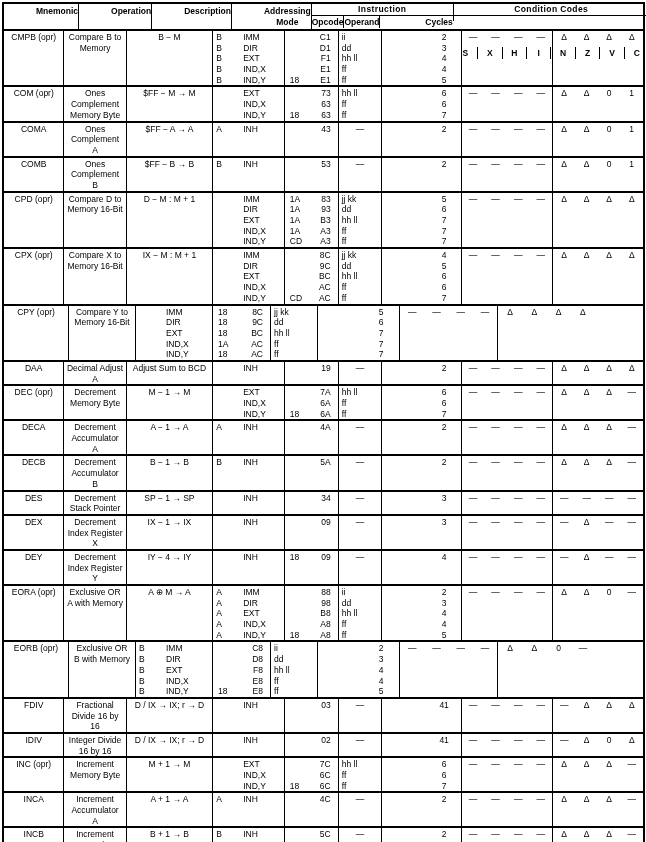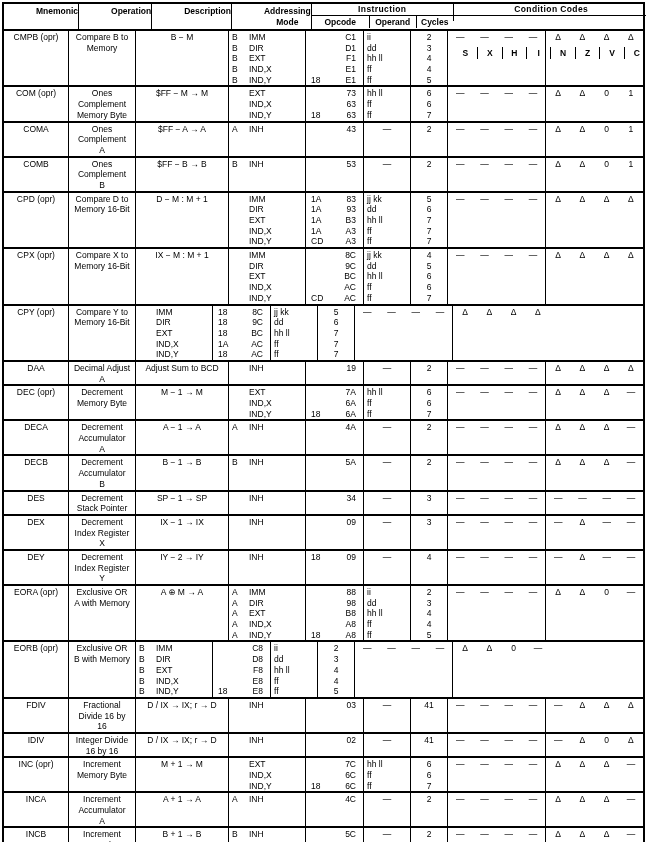--- a/index.html
+++ b/index.html
@@ -18,36 +18,36 @@
   .hsub > div:last-child { border-right:none; }
   .stack { display:block; line-height:11px; }
 
   
   .w-mn  { width:65px; }
   .w-op  { width:67px; }
   .w-de  { width:93px; }
   .w-ad  { width:77px; }
   .w-opc { width:58px; }
   .w-opr { width:47px; }
-  .w-cyc { width:37px; }
+  .w-cyc { width:37px;margin-left:45px; }
   .w-cca { width:98px; }
   .w-ccb { width:97px; }
   .hsub .w-cyc { width:36px; }
   .ccl { width:24.5px; }
   .hsub .ccl:last-child { width:24px; }
 
   
   .row { display:flex; border-top:2px solid #000; font-size:8.5px; line-height:10.7px; }
   .cell { border-right:1px solid #000; padding-top:1px; }
   .cell:last-child { border-right:none; }
   .c { text-align:center; }
   .ln { height:10.7px; white-space:pre; }
   .adl { position:relative; }
   .adl .reg { position:absolute; left:3px; }
-  .adl .mode { margin-left:20px; }
+  .adl .mode { margin-left:30px; }
   .ocl { display:flex; }
   .ocl .pfx { padding-left:5px; }
   .ocl .opc { margin-left:auto; padding-right:7px; }
   .odl { padding-left:3px; }
   .odl.c { padding-left:0; text-align:center; }
   .ccg { display:grid; grid-template-columns:repeat(4,1fr); align-content:start; }
   .ccv { text-align:center; height:10.7px; }
 </style>
 </head>
 <body>
@@ -593,21 +593,21 @@
           <div class="ccv">—</div>
         </div>
       </div>
       <div class="row">
         <div class="cell w-mn c">DEY</div>
         <div class="cell w-op c">
           <div class="ln">Decrement</div>
           <div class="ln">Index Register</div>
           <div class="ln">Y</div>
         </div>
-        <div class="cell w-de c">IY − 2 → IY</div>
+        <div class="cell w-de c">IY − 4 → IY</div>
         <div class="cell w-ad">
           <div class="ln adl"><div class="mode">INH</div></div>
         </div>
         <div class="cell w-opc">
           <div class="ln ocl"><div class="pfx">18</div><div class="opc">09</div></div>
         </div>
         <div class="cell w-opr">
           <div class="ln odl c">—</div>
         </div>
         <div class="cell w-cyc c">

